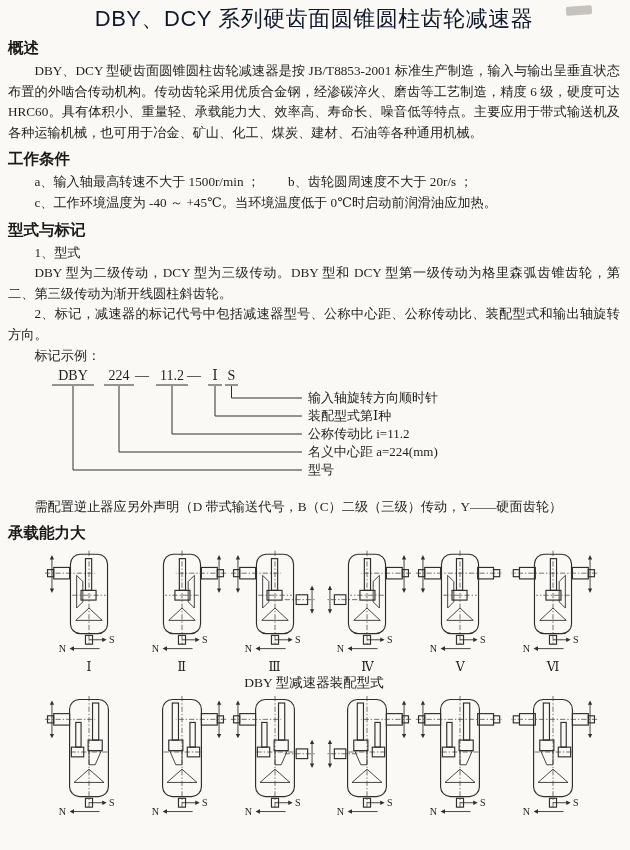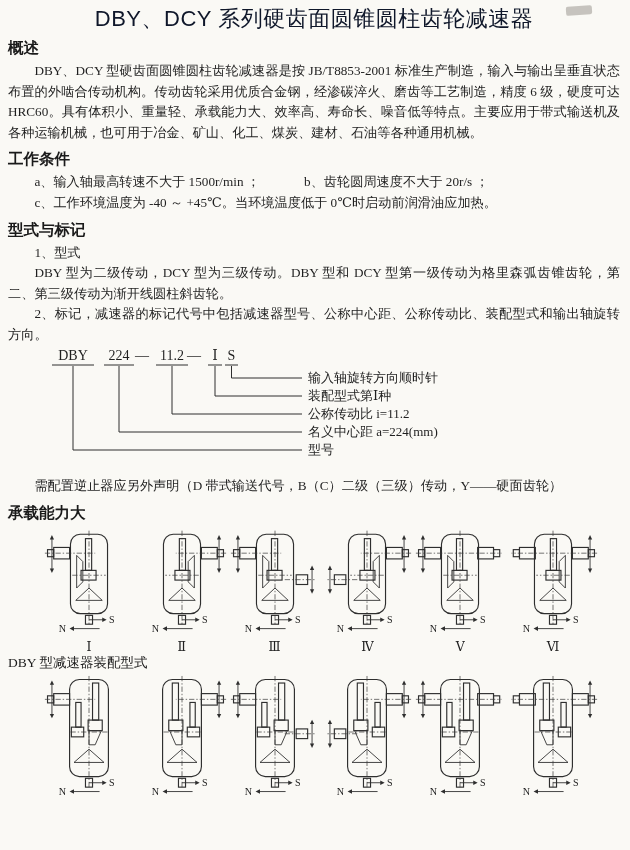--- a/index.html
+++ b/index.html
@@ -16,27 +16,27 @@
     font-size:22px;line-height:26px;text-align:center;
     margin:2px 0 3px;letter-spacing:.5px;font-weight:normal;color:#0f172a;
   }
   h2{
     font-family:"Liberation Sans","DejaVu Sans",sans-serif;
     font-size:15.5px;line-height:21px;margin:5px 0 3px;font-weight:bold;color:#1a1a1a;
   }
   p{margin:0;text-indent:2em;text-align:justify}
   .cond{padding-left:0}
   .cond-row{display:flex;text-indent:0;padding-left:2em}
-  .cond-row .itm-b{margin-left:44px}
+  .cond-row .itm-b{margin-left:28px}
   .mark-fig{margin:2px 0 0 14px}
   .note{margin-top:10px}
   .grow{display:flex;justify-content:space-between;align-items:flex-end;padding:2px 22px 0 36px}
   .gbox{display:flex;flex-direction:column;align-items:center}
   .glabel{font-size:12.5px;line-height:13px;margin-top:0;color:#222}
-  .gcaption{font-size:13.5px;line-height:16px;margin-top:1px;color:#1c1c1c}
+  .gcaption{text-align:center;font-size:13.5px;line-height:16px;margin-top:1px;color:#1c1c1c}
   svg .st{stroke:#2e2e2e;fill:none;stroke-width:1.3}
   svg .thin{stroke:#2e2e2e;fill:none;stroke-width:1}
   svg .dd{stroke:#3a3a3a;fill:none;stroke-width:.8;stroke-dasharray:6 2.2 1.6 2.2}
   svg .fl{fill:#2e2e2e;stroke:none}
   svg text{font-family:"Liberation Serif","DejaVu Serif",serif;font-size:11.5px;fill:#1f1f1f}
   svg text.mk{font-size:14px}
   svg text.lbl{font-size:13px}
 </style>
 </head>
 <body>
@@ -57,20 +57,21 @@
     </div>
     <div class="cond-row">
       <span>c、工作环境温度为 -40 ～ +45℃。当环境温度低于 0℃时启动前润滑油应加热。</span>
     </div>
   </div>
 
   <h2>型式与标记</h2>
   <p>1、型式</p>
   <p>DBY 型为二级传动，DCY 型为三级传动。DBY 型和 DCY 型第一级传动为格里森弧齿锥齿轮，第二、第三级传动为渐开线圆柱斜齿轮。</p>
   <p>2、标记，减速器的标记代号中包括减速器型号、公称中心距、公称传动比、装配型式和输出轴旋转方向。</p>
+  <p>标记示例：</p>
 
   <div class="mark-fig" id="marking-figure"><svg width="620" height="112" viewBox="0 0 620 112">
         <text x="51" y="12" text-anchor="middle" class="mk">DBY</text>
         <line class="thin" x1="30" y1="17" x2="72" y2="17"></line>
         <text x="97" y="12" text-anchor="middle" class="mk">224</text>
         <line class="thin" x1="82" y1="17" x2="112" y2="17"></line>
         <text x="120" y="12" text-anchor="middle" class="mk">—</text>
         <text x="150" y="12" text-anchor="middle" class="mk">11.2</text>
         <line class="thin" x1="134" y1="17" x2="166" y2="17"></line>
         <text x="172" y="12" text-anchor="middle" class="mk">—</text>

